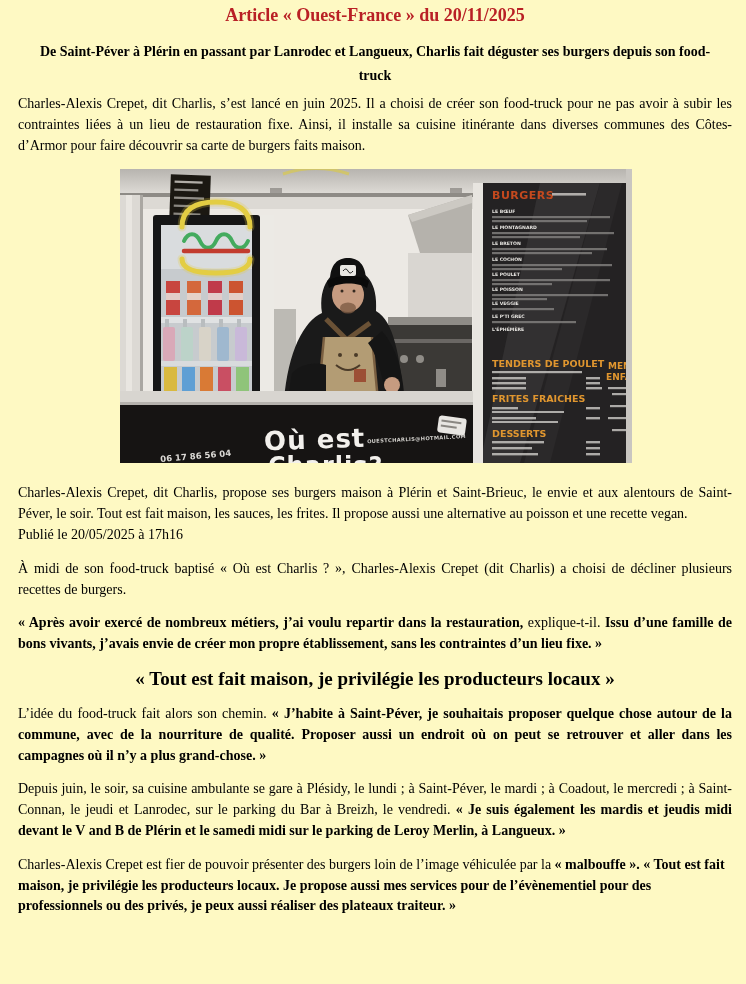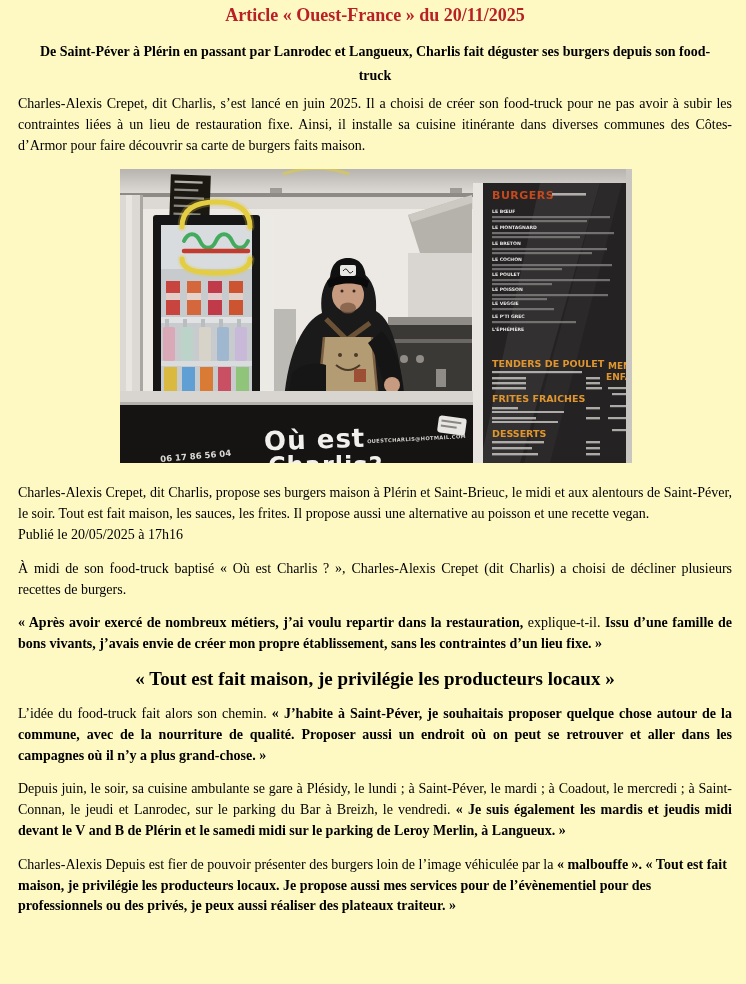--- a/index.html
+++ b/index.html
@@ -271,28 +271,28 @@
             <rect x="488" y="218" width="18" height="2.2"></rect>
             <rect x="492" y="224" width="14" height="2.2"></rect>
             <rect x="490" y="236" width="16" height="2.2"></rect>
             <rect x="488" y="248" width="18" height="2.2"></rect>
             <rect x="492" y="260" width="14" height="2.2"></rect>
           </g>
         </g>
       </svg>
     </div>
 
-    <p class="para after-photo"><span>Charles-Alexis Crepet, dit Charlis, propose ses burgers maison à Plérin et Saint-Brieuc, le midi et aux alentours de Saint-Péver, le soir. Tout est fait maison, les sauces, les frites. Il propose aussi une alternative au poisson et une recette vegan.</span><br><span>Publié le 20/05/2025 à 17h16</span></p>
+    <p class="para after-photo"><span>Charles-Alexis Crepet, dit Charlis, propose ses burgers maison à Plérin et Saint-Brieuc, le envie et aux alentours de Saint-Péver, le soir. Tout est fait maison, les sauces, les frites. Il propose aussi une alternative au poisson et une recette vegan.</span><br><span>Publié le 20/05/2025 à 17h16</span></p>
 
     <p class="para">À midi de son food-truck baptisé « Où est Charlis ? », Charles-Alexis Crepet (dit Charlis) a choisi de décliner plusieurs recettes de burgers.</p>
 
     <p class="para"><strong>« Après avoir exercé de nombreux métiers, j’ai voulu repartir dans la restauration,</strong><span> explique-t-il. </span><strong>Issu d’une famille de bons vivants, j’avais envie de créer mon propre établissement, sans les contraintes d’un lieu fixe. »</strong></p>
 
     <h3 class="quote-heading">« Tout est fait maison, je privilégie les producteurs locaux »</h3>
 
     <p class="para"><span>L’idée du food-truck fait alors son chemin. </span><strong>« J’habite à Saint-Péver, je souhaitais proposer quelque chose autour de la commune, avec de la nourriture de qualité. Proposer aussi un endroit où on peut se retrouver et aller dans les campagnes où il n’y a plus grand-chose. »</strong></p>
 
     <p class="para"><span>Depuis juin, le soir, sa cuisine ambulante se gare à Plésidy, le lundi ; à Saint-Péver, le mardi ; à Coadout, le mercredi ; à Saint-Connan, le jeudi et Lanrodec, sur le parking du Bar à Breizh, le vendredi. </span><strong>« Je suis également les mardis et jeudis midi devant le V and B de Plérin et le samedi midi sur le parking de Leroy Merlin, à Langueux. »</strong></p>
 
-    <p class="para leftalign"><span>Charles-Alexis Depuis est fier de pouvoir présenter des burgers loin de l’image véhiculée par la </span><strong>« malbouffe ». « Tout est fait maison, je privilégie les producteurs locaux. Je propose aussi mes services pour de l’évènementiel pour des professionnels ou des privés, je peux aussi réaliser des plateaux traiteur. »</strong></p>
+    <p class="para leftalign"><span>Charles-Alexis Crepet est fier de pouvoir présenter des burgers loin de l’image véhiculée par la </span><strong>« malbouffe ». « Tout est fait maison, je privilégie les producteurs locaux. Je propose aussi mes services pour de l’évènementiel pour des professionnels ou des privés, je peux aussi réaliser des plateaux traiteur. »</strong></p>
 
   </div>
 </div>
 
 </body></html>

